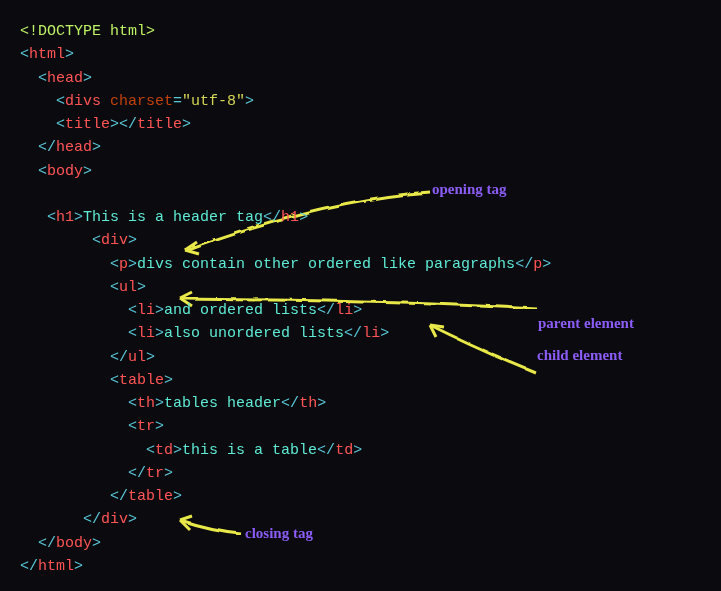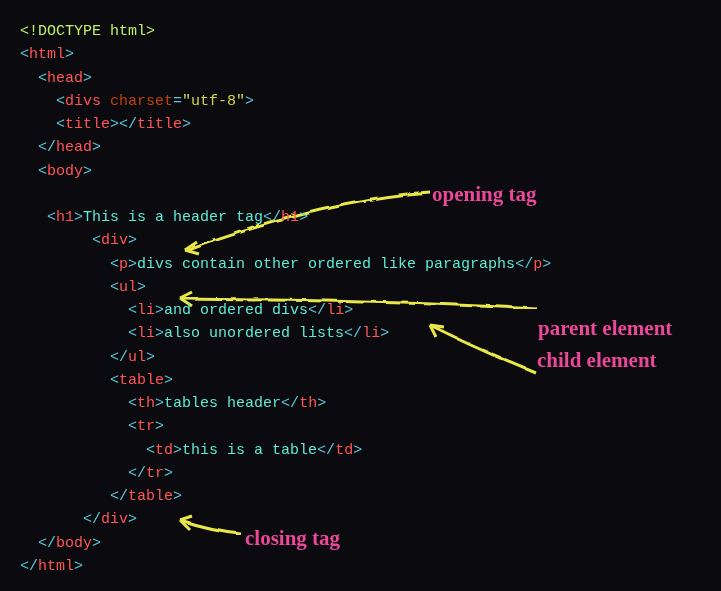--- a/index.html
+++ b/index.html
@@ -24,22 +24,22 @@
   .doctype { color: #bef264; }
   .tag-bracket { color: #5bc8d8; }
   .tag-open { color: #ff5555; }
   .tag-close { color: #ff5555; }
   .attr-name { color: #c2410c; }
   .attr-value { color: #d4d455; }
   .text { color: #5eead4; }
   .annotation {
     position: absolute;
     font-family: 'Comic Sans MS', 'Segoe Script', cursive;
-    color: #ec4899;
-    font-size: 21px;
+    color: #8b5cf6;
+    font-size: 15px;
     font-weight: bold;
     z-index: 3;
   }
   svg.arrows {
     position: absolute;
     top: 0;
     left: 0;
     width: 721px;
     height: 591px;
     z-index: 1;
@@ -54,21 +54,21 @@
   <span class="tag-bracket">&lt;</span><span class="tag-open">head</span><span class="tag-bracket">&gt;</span>
     <span class="tag-bracket">&lt;</span><span class="tag-open">divs</span> <span class="attr-name">charset</span><span class="tag-bracket">=</span><span class="attr-value">"utf-8"</span><span class="tag-bracket">&gt;</span>
     <span class="tag-bracket">&lt;</span><span class="tag-open">title</span><span class="tag-bracket">&gt;&lt;/</span><span class="tag-close">title</span><span class="tag-bracket">&gt;</span>
   <span class="tag-bracket">&lt;/</span><span class="tag-close">head</span><span class="tag-bracket">&gt;</span>
   <span class="tag-bracket">&lt;</span><span class="tag-open">body</span><span class="tag-bracket">&gt;</span>
 
    <span class="tag-bracket">&lt;</span><span class="tag-open">h1</span><span class="tag-bracket">&gt;</span><span class="text">This is a header tag</span><span class="tag-bracket">&lt;/</span><span class="tag-close">h1</span><span class="tag-bracket">&gt;</span>
         <span class="tag-bracket">&lt;</span><span class="tag-open">div</span><span class="tag-bracket">&gt;</span>
           <span class="tag-bracket">&lt;</span><span class="tag-open">p</span><span class="tag-bracket">&gt;</span><span class="text">divs contain other ordered like paragraphs</span><span class="tag-bracket">&lt;/</span><span class="tag-close">p</span><span class="tag-bracket">&gt;</span>
           <span class="tag-bracket">&lt;</span><span class="tag-open">ul</span><span class="tag-bracket">&gt;</span>
-            <span class="tag-bracket">&lt;</span><span class="tag-open">li</span><span class="tag-bracket">&gt;</span><span class="text">and ordered divs</span><span class="tag-bracket">&lt;/</span><span class="tag-close">li</span><span class="tag-bracket">&gt;</span>
+            <span class="tag-bracket">&lt;</span><span class="tag-open">li</span><span class="tag-bracket">&gt;</span><span class="text">and ordered lists</span><span class="tag-bracket">&lt;/</span><span class="tag-close">li</span><span class="tag-bracket">&gt;</span>
             <span class="tag-bracket">&lt;</span><span class="tag-open">li</span><span class="tag-bracket">&gt;</span><span class="text">also unordered lists</span><span class="tag-bracket">&lt;/</span><span class="tag-close">li</span><span class="tag-bracket">&gt;</span>
           <span class="tag-bracket">&lt;/</span><span class="tag-close">ul</span><span class="tag-bracket">&gt;</span>
           <span class="tag-bracket">&lt;</span><span class="tag-open">table</span><span class="tag-bracket">&gt;</span>
             <span class="tag-bracket">&lt;</span><span class="tag-open">th</span><span class="tag-bracket">&gt;</span><span class="text">tables header</span><span class="tag-bracket">&lt;/</span><span class="tag-close">th</span><span class="tag-bracket">&gt;</span>
             <span class="tag-bracket">&lt;</span><span class="tag-open">tr</span><span class="tag-bracket">&gt;</span>
               <span class="tag-bracket">&lt;</span><span class="tag-open">td</span><span class="tag-bracket">&gt;</span><span class="text">this is a table</span><span class="tag-bracket">&lt;/</span><span class="tag-close">td</span><span class="tag-bracket">&gt;</span>
             <span class="tag-bracket">&lt;/</span><span class="tag-close">tr</span><span class="tag-bracket">&gt;</span>
           <span class="tag-bracket">&lt;/</span><span class="tag-close">table</span><span class="tag-bracket">&gt;</span>
        <span class="tag-bracket">&lt;/</span><span class="tag-close">div</span><span class="tag-bracket">&gt;</span>
   <span class="tag-bracket">&lt;/</span><span class="tag-close">body</span><span class="tag-bracket">&gt;</span>

